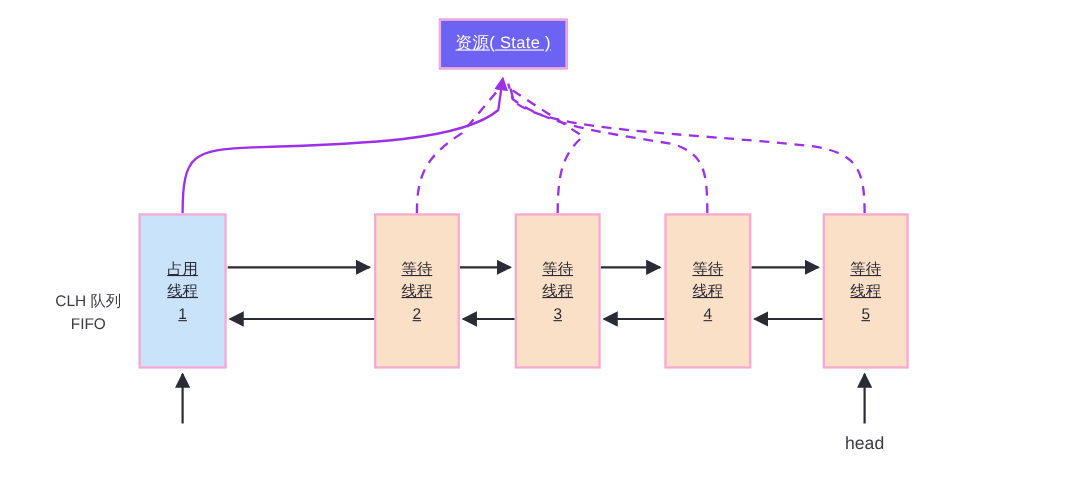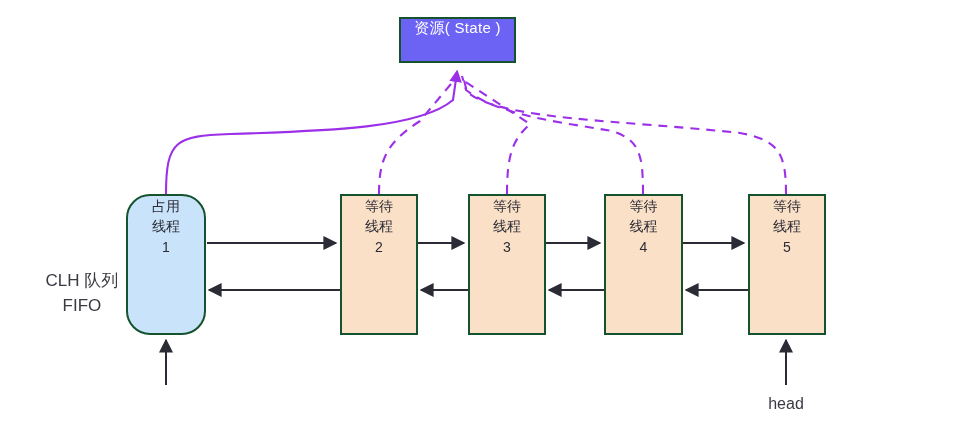--- a/index.html
+++ b/index.html
@@ -21,45 +21,47 @@
     position: absolute;
     left: 0;
     top: 0;
     width: 973px;
     height: 445px;
     pointer-events: none;
   }
   .node {
     position: absolute;
     box-sizing: border-box;
-    border: 2px solid #14532d;
+    border: 2px solid #f9a8d4;
     display: flex;
     flex-direction: column;
     align-items: center;
+    justify-content: center;
     text-align: center;
     line-height: 1.45;
     color: #2b2b35;
     font-size: 14px;
     z-index: 3;
+    text-decoration: underline;
   }
   .node .ln {
     display: block;
     white-space: pre;
   }
   .state-node {
     font-size: 15px;
     color: #ffffff;
     line-height: 1.2;
     letter-spacing: 0.3px;
   }
   .side-label {
     position: absolute;
     text-align: center;
     color: #3a3a42;
-    font-size: 17px;
+    font-size: 14px;
     line-height: 1.5;
     white-space: pre;
     z-index: 2;
   }
   .tip-label {
     position: absolute;
     text-align: center;
     color: #3a3a42;
     font-size: 16px;
     z-index: 2;
@@ -118,21 +120,21 @@
 
   <div class="node state-node" style="left:399px; top:17px; width:117px; height:46px; background:#6c63f5;">
     <span class="ln">资源( State )</span>
   </div>
 
   <div class="side-label" style="left:20px; top:242px; width:105px;">
     <span class="ln">CLH 队列</span>
     <span class="ln">FIFO</span>
   </div>
 
-  <div class="node" style="left:126px; top:194px; width:80px; height:141px; background:#c9e3fb;border-radius:24px;">
+  <div class="node" style="left:126px; top:194px; width:80px; height:141px; background:#c9e3fb;">
     <span class="ln">占用</span>
     <span class="ln">线程</span>
     <span class="ln">1</span>
   </div>
 
   <div class="node" style="left:340px; top:194px; width:78px; height:141px; background:#fbe0c8;">
     <span class="ln">等待</span>
     <span class="ln">线程</span>
     <span class="ln">2</span>
   </div>

